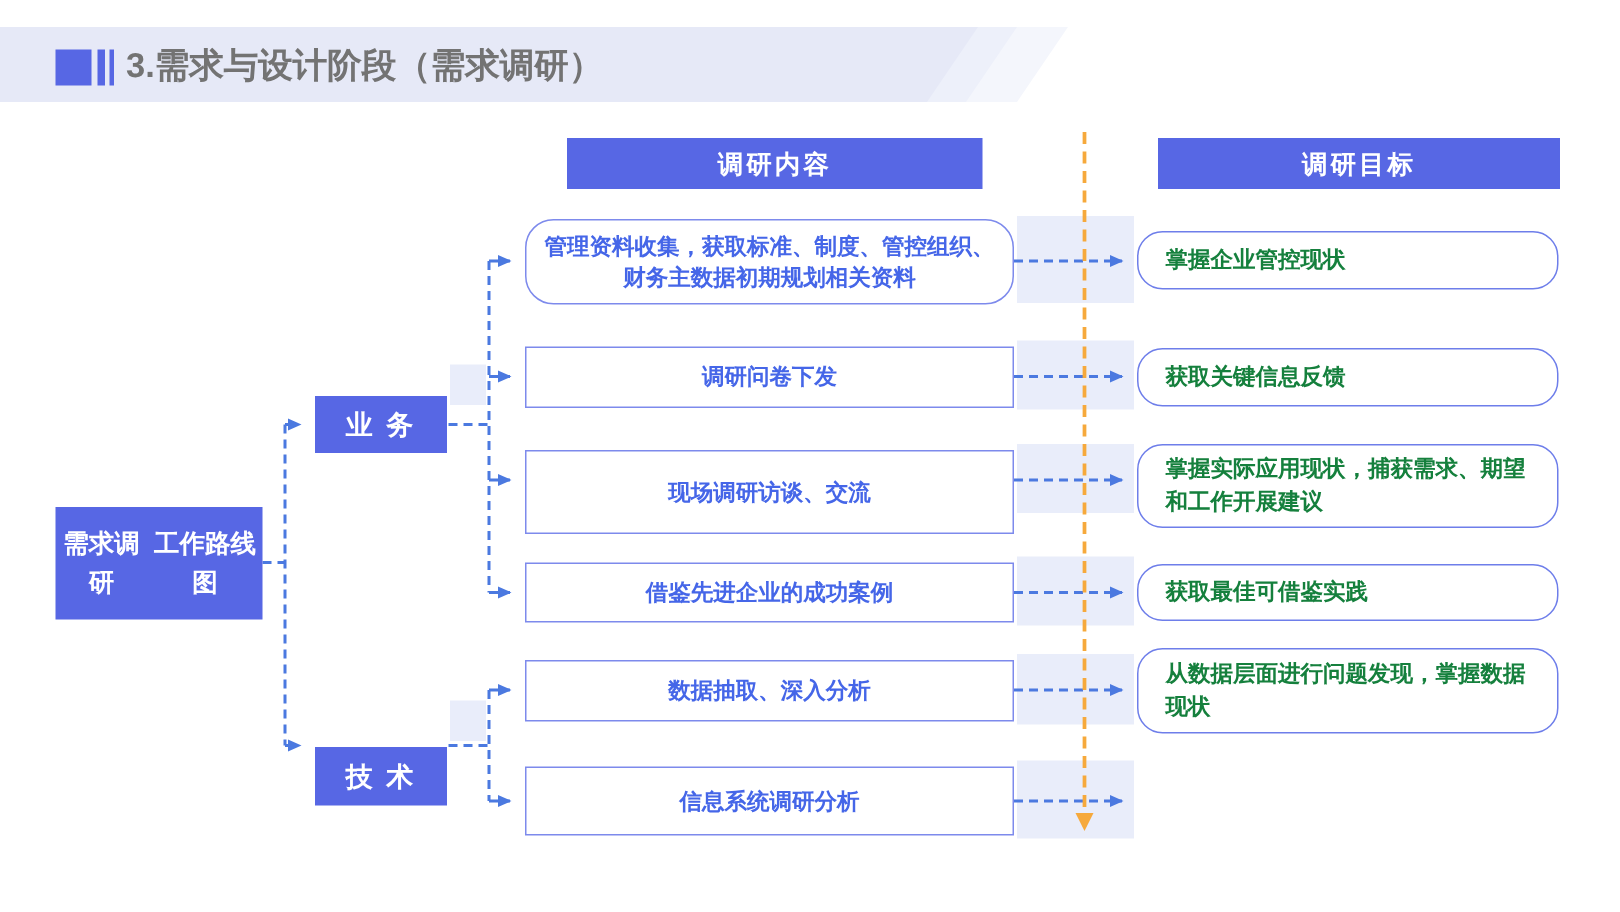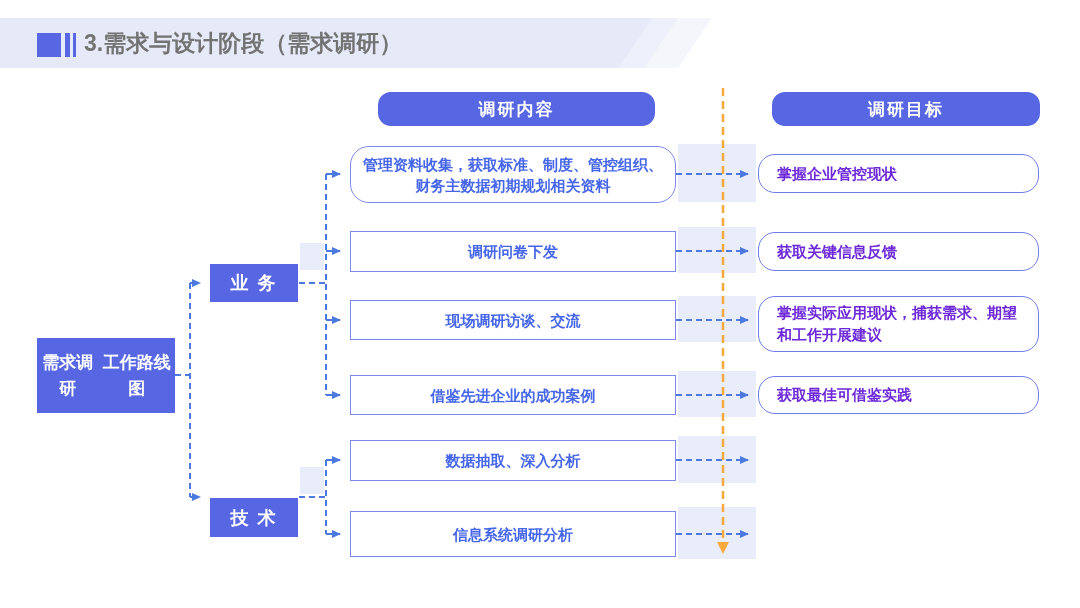--- a/index.html
+++ b/index.html
@@ -19,34 +19,34 @@
     position:absolute;left:84px;top:18px;height:50px;line-height:50px;
     font-size:23px;font-weight:600;color:#737373;white-space:nowrap;
   }
   
   .strip{position:absolute;background:#e9edfa;}
   
   .node-solid{
     position:absolute;background:#5767e4;color:#ffffff;font-weight:700;
     display:flex;align-items:center;justify-content:center;text-align:center;
   }
-  .hdr{font-size:17px;letter-spacing:2px;border-radius:13px;}
+  .hdr{font-size:17px;letter-spacing:2px;}
   .root{font-size:17px;line-height:1.5;flex-direction:row;}
   .branch{font-size:18px;letter-spacing:2px;}
   
   .box-content{
     position:absolute;left:350px;width:326px;background:#ffffff;
     border:1.6px solid #7d8aec;box-sizing:border-box;
     color:#4566e8;font-weight:700;font-size:15px;line-height:1.4;
     display:flex;align-items:center;justify-content:center;text-align:center;padding:0 8px;
   }
   .box-target{
     position:absolute;left:758px;width:281px;background:#ffffff;
     border:1.6px solid #6e7eea;border-radius:17px;box-sizing:border-box;
-    color:#6d28d9;font-weight:700;font-size:15px;line-height:1.45;
+    color:#15803d;font-weight:700;font-size:15px;line-height:1.45;
     display:flex;align-items:center;text-align:left;padding:0 18px;
   }
   svg.wires{position:absolute;left:0;top:0;pointer-events:none;}
 </style>
 </head>
 <body>
 
 <div class="canvas">
 
   <div class="band band-l1"></div>
@@ -106,23 +106,24 @@
   <div class="node-solid root" style="left:37px;top:338px;width:138px;height:75px;">
     <span>需求调研</span>
     <span>工作路线图</span>
   </div>
 
   <div class="node-solid branch" style="left:210px;top:264px;width:88px;height:38px;">业 务</div>
   <div class="node-solid branch" style="left:210px;top:498px;width:88px;height:39px;">技 术</div>
 
   <div class="box-content" style="top:146px;height:57px;border-radius:19px;">管理资料收集，获取标准、制度、管控组织、财务主数据初期规划相关资料</div>
   <div class="box-content" style="top:231px;height:41px;">调研问卷下发</div>
-  <div class="box-content" style="top:300px;height:40px;">现场调研访谈、交流</div>
+  <div class="box-content" style="top:300px;height:56px;">现场调研访谈、交流</div>
   <div class="box-content" style="top:375px;height:40px;">借鉴先进企业的成功案例</div>
   <div class="box-content" style="top:440px;height:41px;">数据抽取、深入分析</div>
   <div class="box-content" style="top:511px;height:46px;">信息系统调研分析</div>
 
   <div class="box-target" style="top:154px;height:39px;">掌握企业管控现状</div>
   <div class="box-target" style="top:232px;height:39px;">获取关键信息反馈</div>
   <div class="box-target" style="top:296px;height:56px;">掌握实际应用现状，捕获需求、期望和工作开展建议</div>
   <div class="box-target" style="top:376px;height:38px;">获取最佳可借鉴实践</div>
+  <div class="box-target" style="top:432px;height:57px;">从数据层面进行问题发现，掌握数据现状</div>
 
 </div>
 
 </body></html>

